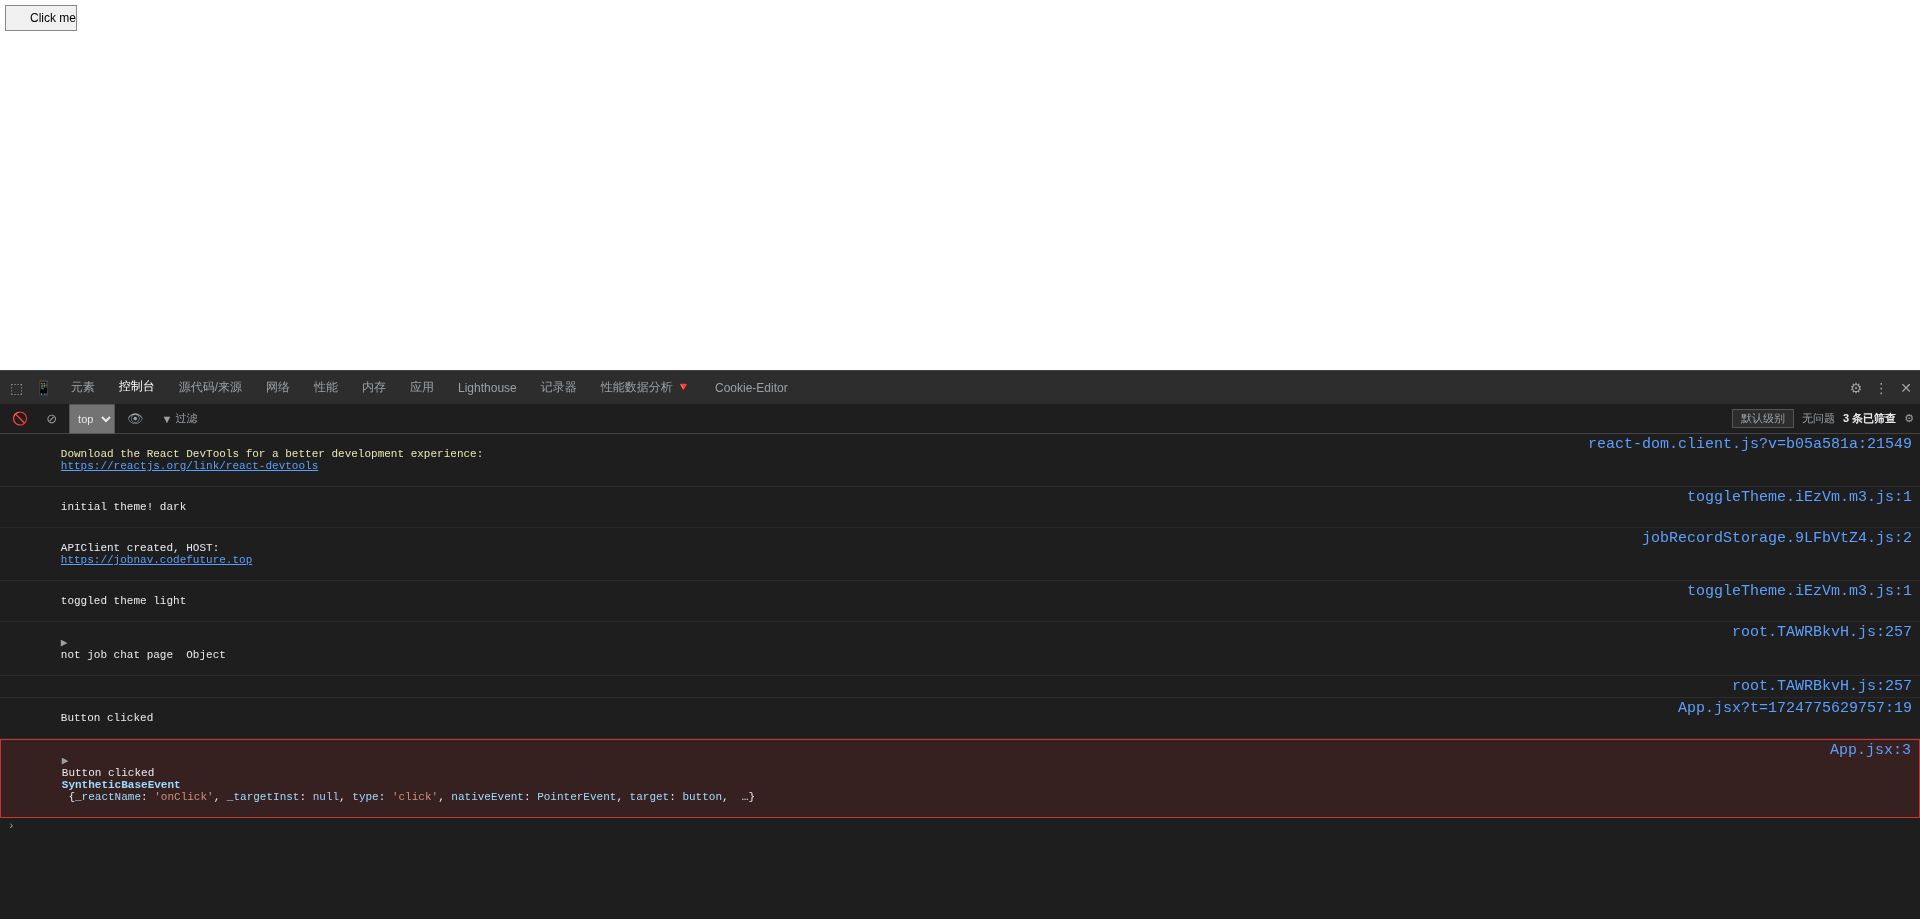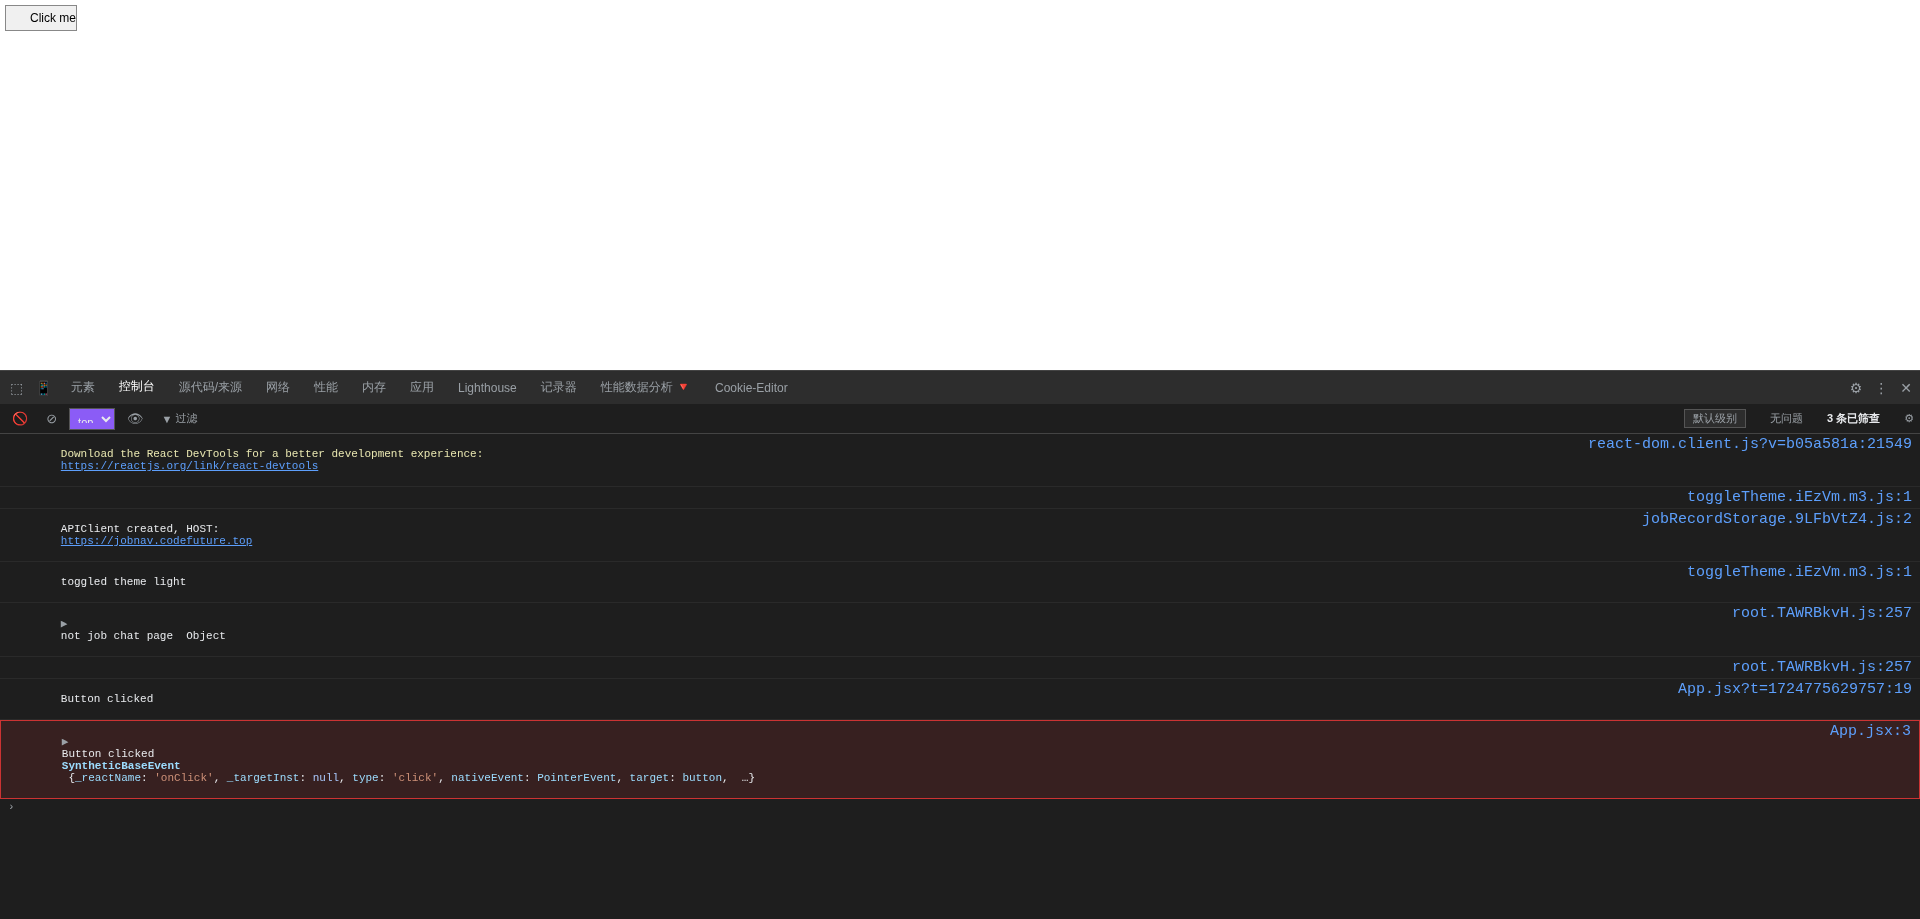--- a/index.html
+++ b/index.html
@@ -104,46 +104,46 @@
       font-size: 13px;
       padding: 2px 6px;
       cursor: pointer;
       background: none;
       border: none;
       display: flex;
       align-items: center;
     }
 
     #top-select {
-      background: #8b5cf6;
+      background: #737373;
       color: #e8eaed;
       border: 1px solid #555;
       font-size: 11px;
       padding: 6px 4px;
-      height: 22px;
+      height: 30px;
       cursor: pointer;
     }
 
     .console-filter-btn {
       color: #9aa0a6;
       font-size: 11px;
       padding: 2px 6px;
       cursor: pointer;
       background: none;
       border: none;
       display: flex;
       align-items: center;
       gap: 3px;
     }
 
     .console-right-controls {
       margin-left: auto;
       display: flex;
       align-items: center;
-      gap: 24px;
+      gap: 8px;
       color: #9aa0a6;
       font-size: 11px;
     }
 
     
     #console-output {
       flex: 1;
       overflow-y: auto;
       background: #1e1e1e;
       font-family: 'Consolas', 'Courier New', monospace;
@@ -256,20 +256,23 @@
 
     <div class="console-line">
       <div class="console-line-content">
         <span style="color:#e8e6b0;">Download the React DevTools for a better development experience: </span>
         <a class="console-link" href="#">https://reactjs.org/link/react-devtools</a>
       </div>
       <div class="console-line-source">react-dom.client.js?v=b05a581a:21549</div>
     </div>
 
     <div class="console-line">
+      <div class="console-line-content">
+        <span>initial theme! dark</span>
+      </div>
       <div class="console-line-source">toggleTheme.iEzVm.m3.js:1</div>
     </div>
 
     <div class="console-line">
       <div class="console-line-content">
         <span>APIClient created, HOST: </span>
         <a class="console-link" href="#">https://jobnav.codefuture.top</a>
       </div>
       <div class="console-line-source">jobRecordStorage.9LFbVtZ4.js:2</div>
     </div>

